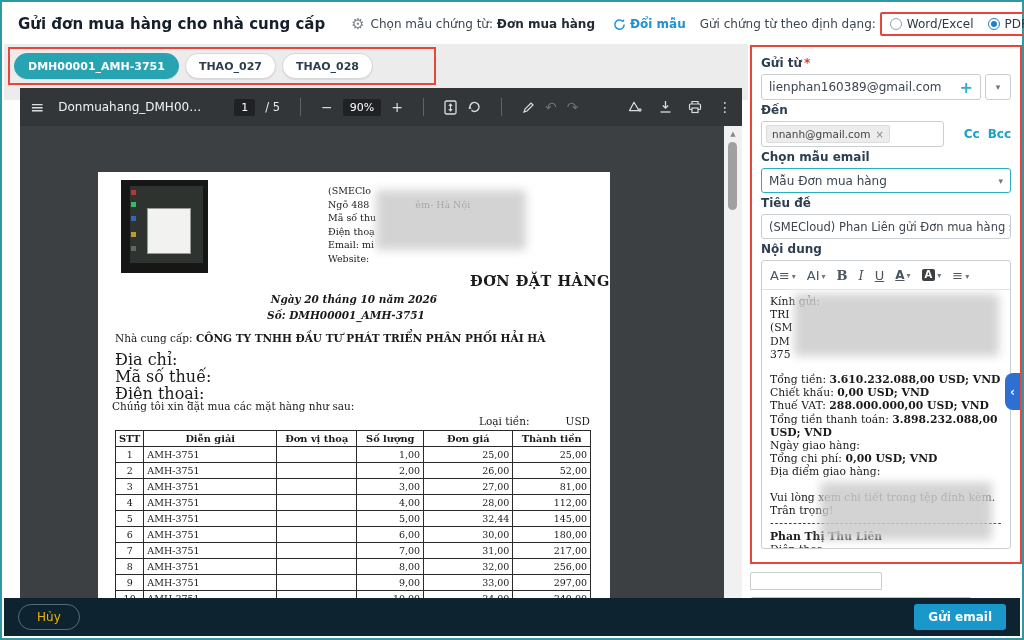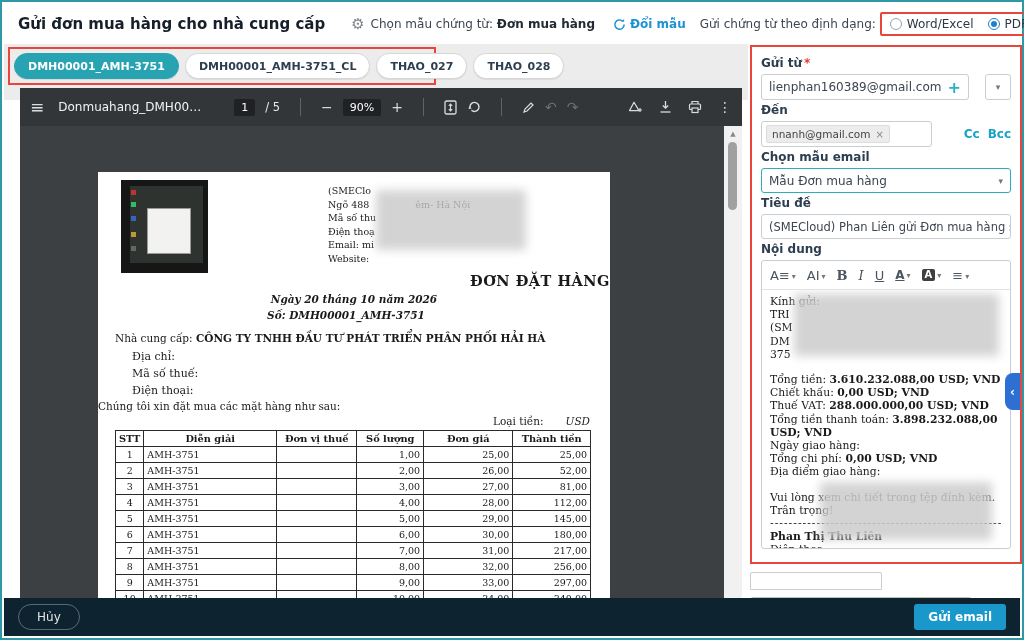--- a/index.html
+++ b/index.html
@@ -53,36 +53,36 @@
   .doc-logo .winbar { position:absolute; left:26px; top:28px; width:44px; height:6px; background:#cfd6dd; }
   .doc-logo .px { position:absolute; left:10px; width:5px; height:5px; }
   .doc-company { position:absolute; left:230px; top:12px; font-size:9.5px; line-height:13.5px; }
   .cline .sfx { margin-left:46px; }
   .doc-blur { position:absolute; background:#c9c9c9; opacity:.8; filter:blur(5px); border-radius:3px; }
   .doc-title { position:absolute; left:0; right:0; top:100px; text-align:right; font-size:14.5px; font-weight:bold; letter-spacing:.5px; }
   .doc-date { position:absolute; left:0; right:0; top:121px; text-align:center; font-size:10.5px; font-weight:bold; font-style:italic; }
   .doc-num { position:absolute; left:0; right:16px; top:137px; text-align:center; font-size:10.5px; font-weight:bold; font-style:italic; }
   .doc-supplier { position:absolute; left:17px; top:160px; font-size:10.5px; }
   .doc-supplier b { font-size:10.5px; }
-  .doc-line { position:absolute; left:34px; font-size:11px; }
-  .doc-intro { position:absolute; left:0; top:228px; font-size:10.5px; }
+  .doc-line { position:absolute; left:17px; font-size:16px; }
+  .doc-intro { position:absolute; left:14px; top:228px; font-size:10.5px; }
   .doc-currency { position:absolute; right:20px; top:243px; font-size:10.5px; }
-  .doc-currency .cur { margin-left:22px;font-style:italic; }
+  .doc-currency .cur { margin-left:36px; }
   .doc-table { position:absolute; left:17px; top:258px; width:476px; border-collapse:collapse; font-size:9.5px; }
   .doc-table th, .doc-table td { border:1px solid #2a2a2a; padding:2px 3px; height:14.5px; }
   .doc-table th { font-weight:bold; text-align:center; font-size:9.8px; }
   .doc-table td.c { text-align:center; }
   .doc-table td.r { text-align:right; }
 
   
   .panel { position:absolute; left:748px; top:43px; width:272px; height:519px; background:#fff; }
   .panel-frame { position:absolute; inset:0; border:2px solid #e8463c; padding:6px 9px 0 9px; overflow:hidden; }
   .f-label { font-size:12px; font-weight:bold; color:#2d3e50; margin:3px 0 4px; }
   .f-label .req { color:#e03c31; margin-left:2px; }
-  .row { display:flex; align-items:center; gap:16px;justify-content:flex-end; }
+  .row { display:flex; align-items:center; gap:4px;justify-content:flex-end; }
   .inp { border:1px solid #c9ced3; border-radius:3px; background:#fff; font-size:12px; color:#3c4550; height:26px; display:flex; align-items:center; padding:0 7px; }
   .from-inp { flex:1; justify-content:space-between; }
   .plus { color:#26b2c0; font-size:16px; font-weight:bold; cursor:pointer; }
   .dd-btn { width:26px; height:26px; border:1px solid #c9ced3; border-radius:3px; display:flex; align-items:center; justify-content:center; color:#707880; font-size:9px; cursor:pointer; }
   .to-inp { width:200px; height:26px; padding:0 4px; }
   .tag { background:#ececec; border:1px solid #dcdcdc; border-radius:2px; font-size:10.5px; color:#444; padding:2px 5px; display:flex; align-items:center; gap:5px; }
   .tag .tx { color:#888; cursor:pointer; font-size:10px; }
   .ccbcc { display:flex; gap:8px; margin-left:16px; font-size:12px; font-weight:bold; color:#17a2c6; }
   .ccbcc span { cursor:pointer; }
   .sel { border:1.5px solid #2ab0bd; border-radius:3px; height:25px; display:flex; align-items:center; justify-content:space-between; padding:0 7px; font-size:12px; color:#3c4550; cursor:pointer; }
@@ -108,21 +108,21 @@
   .attach { position:absolute; left:748px; top:565px; width:272px; }
   .attach-label { font-size:12px; color:#2d3e50; }
   .attach-label b { font-weight:bold; }
   .attach-inp { margin-top:5px; width:132px; height:18px; border:1px solid #c9ced3; border-radius:2px 2px 0 0; background:#fff; }
   .h-scroll { position:absolute; left:748px; top:595px; width:222px; height:7px; background:#c1c1c1; border-radius:4px; }
 
   .collapse-handle { position:absolute; right:2px; top:371px; width:15px; height:37px; background:#2d6fd2; border-radius:8px 0 0 8px; display:flex; align-items:center; justify-content:center; color:#fff; font-size:12px; font-weight:bold; cursor:pointer; }
 
   
   .footer { position:absolute; left:2px; right:2px; bottom:2px; height:38px; background:#0d2330; display:flex; align-items:center; padding:0 14px; }
-  .btn-cancel { border:1px solid #5a6a75; border-radius:13px; background:transparent; color:#e5e5e5; font-size:12px; padding:5px 18px; cursor:pointer; font-family:inherit; }
+  .btn-cancel { border:1px solid #5a6a75; border-radius:13px; background:transparent; color:#eab308; font-size:12px; padding:5px 18px; cursor:pointer; font-family:inherit; }
   .btn-send { margin-left:auto; border:none; border-radius:3px; background:#1b98cb; color:#fff; font-size:12px; font-weight:bold; padding:6px 14px; cursor:pointer; font-family:inherit; }
 
   svg { display:block; }
 </style>
 </head>
 <body>
 
 <div class="window">
 
   <div class="header">
@@ -157,23 +157,20 @@
 
   </div>
 
   <div class="tabbar">
     <div class="tabbar-frame">
 
         <div class="tab active">
           <span>DMH00001_AMH-3751</span>
         </div>
 
-        <div class="tab">
-          <span>DMH00001_AMH-3751_CL</span>
-        </div>
 
         <div class="tab">
           <span>THAO_027</span>
         </div>
 
         <div class="tab">
           <span>THAO_028</span>
         </div>
       </div>
   </div>
@@ -289,21 +286,21 @@
         <div class="doc-intro">Chúng tôi xin đặt mua các mặt hàng như sau:</div>
         <div class="doc-currency">
           <span>Loại tiền:</span><span class="cur">USD</span>
         </div>
 
         <table class="doc-table">
           <thead>
             <tr>
               <th style="width:26px;">STT</th>
               <th style="width:134px;">Diễn giải</th>
-              <th style="width:81px;">Đơn vị thuế</th>
+              <th style="width:81px;">Đơn vị thoạ</th>
               <th style="width:67px;">Số lượng</th>
               <th style="width:90px;">Đơn giá</th>
               <th style="width:78px;">Thành tiền</th>
             </tr>
           </thead>
           <tbody>
 
               <tr>
                 <td class="c">1</td>
                 <td>AMH-3751</td>
@@ -338,21 +335,21 @@
                 <td class="r">4,00</td>
                 <td class="r">28,00</td>
                 <td class="r">112,00</td>
               </tr>
 
               <tr>
                 <td class="c">5</td>
                 <td>AMH-3751</td>
                 <td></td>
                 <td class="r">5,00</td>
-                <td class="r">29,00</td>
+                <td class="r">32,44</td>
                 <td class="r">145,00</td>
               </tr>
 
               <tr>
                 <td class="c">6</td>
                 <td>AMH-3751</td>
                 <td></td>
                 <td class="r">6,00</td>
                 <td class="r">30,00</td>
                 <td class="r">180,00</td>

